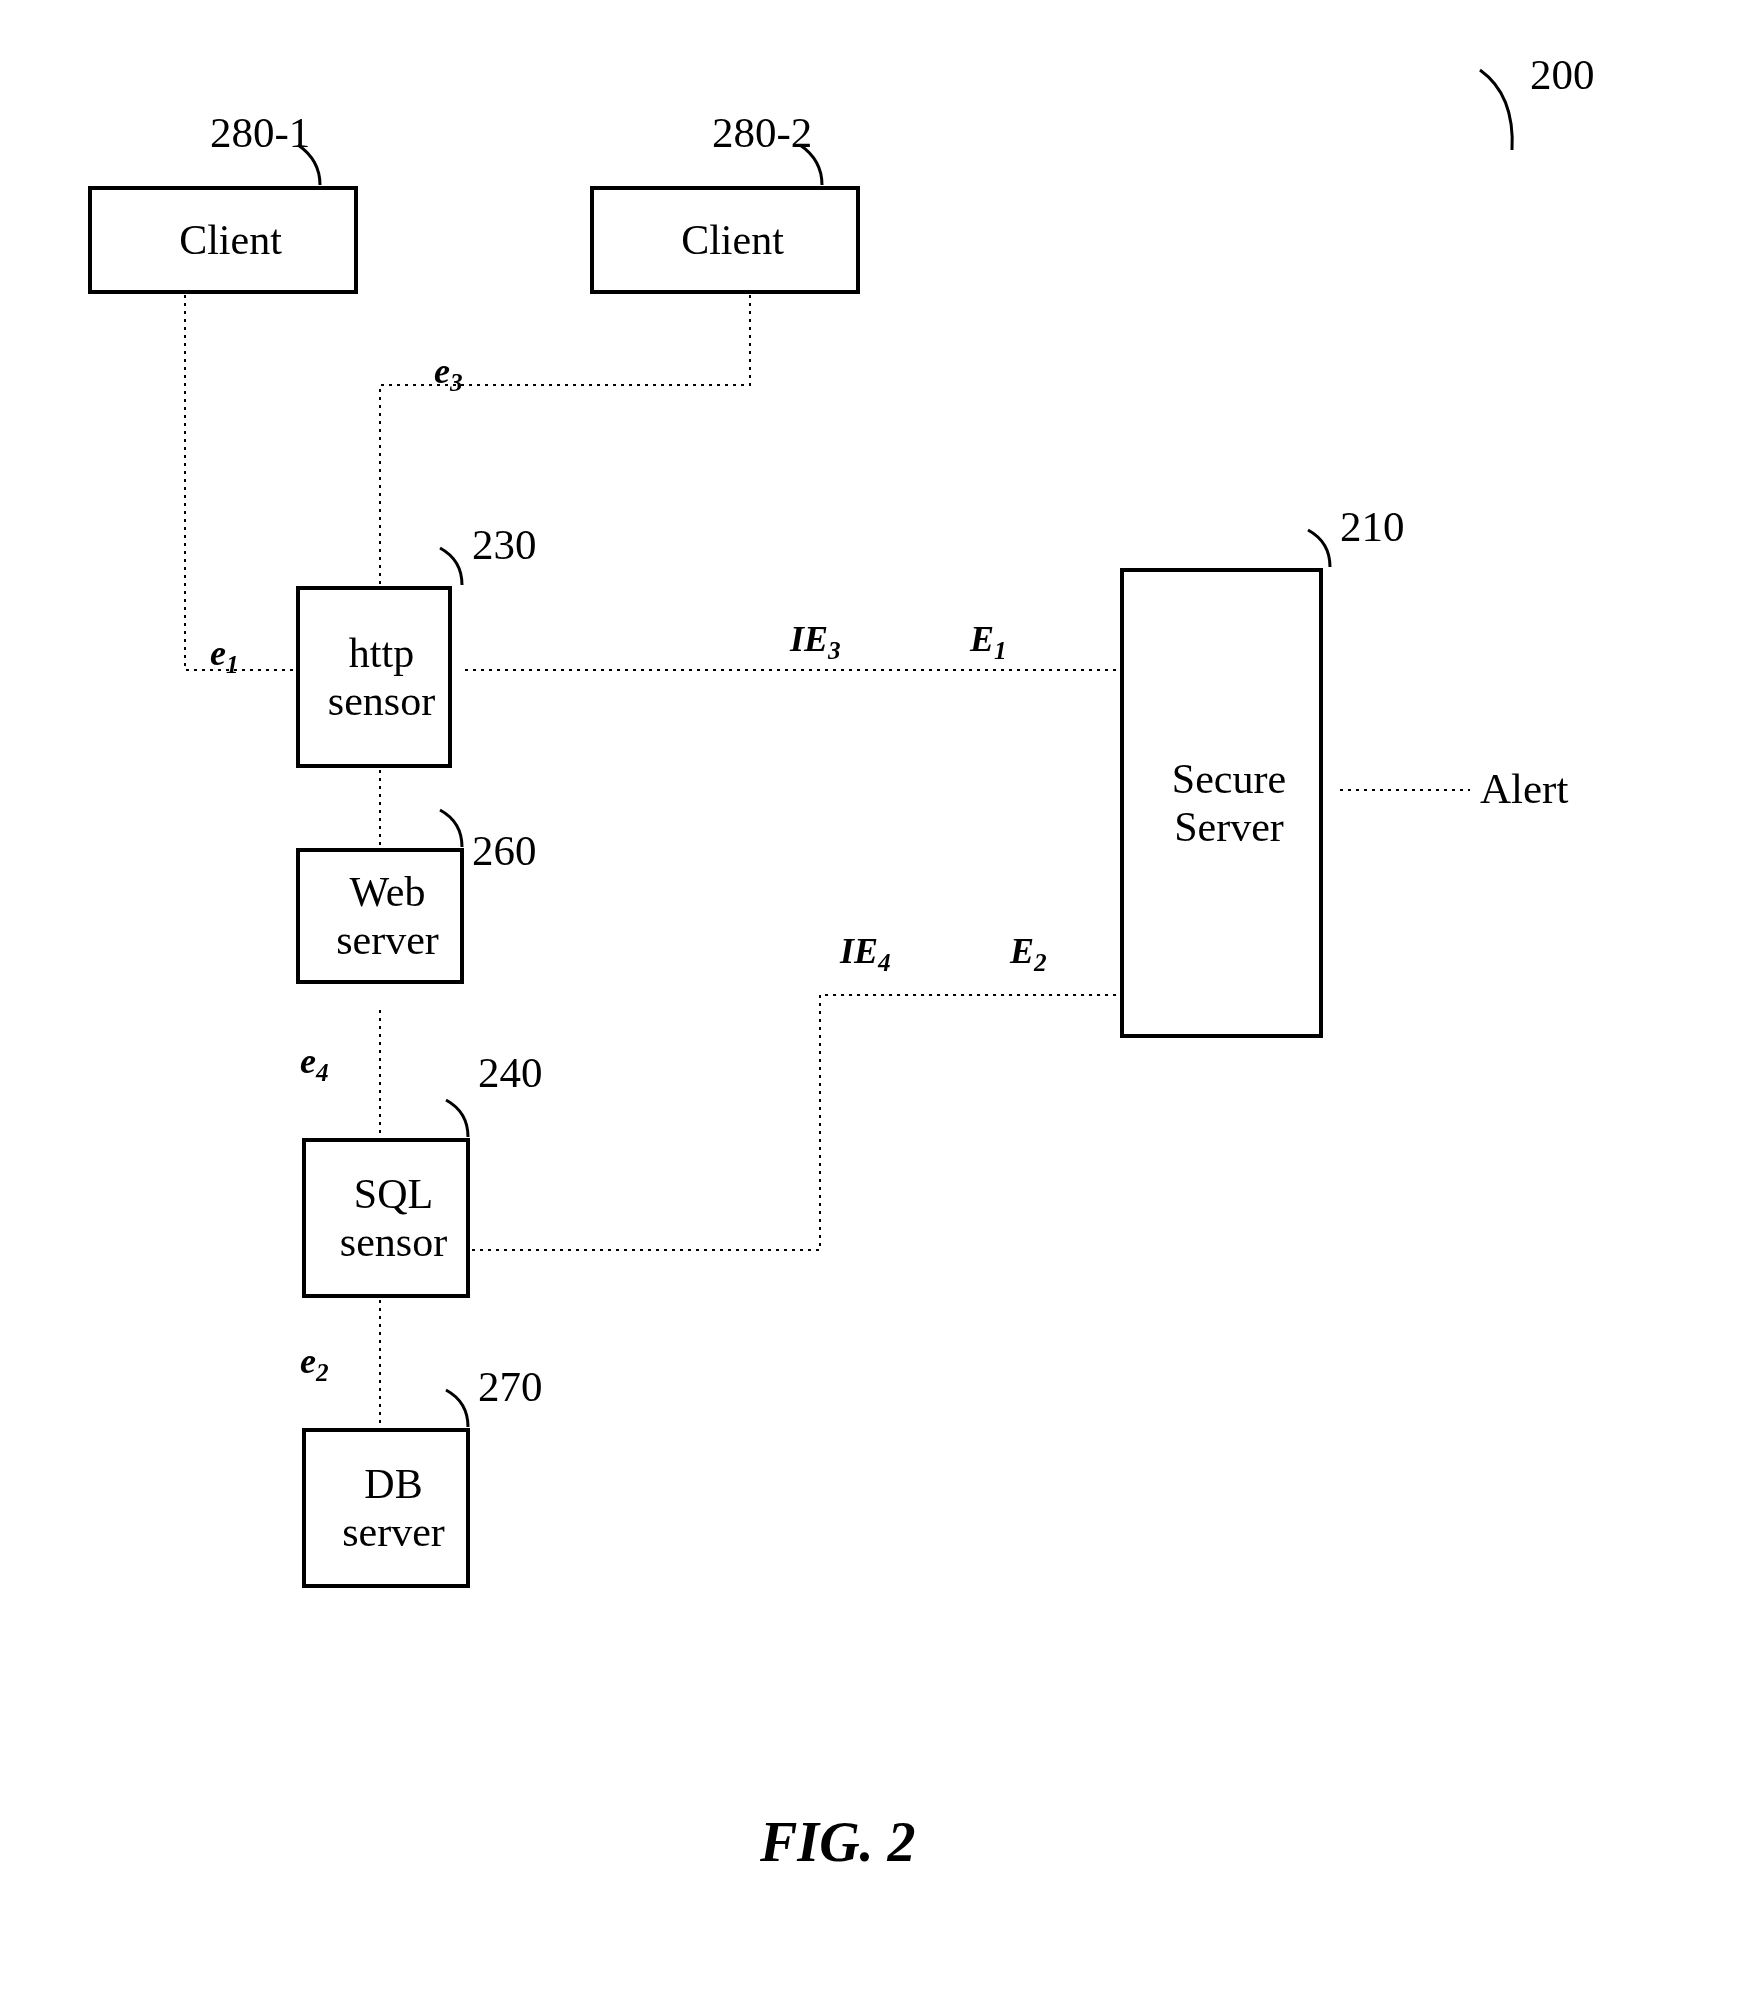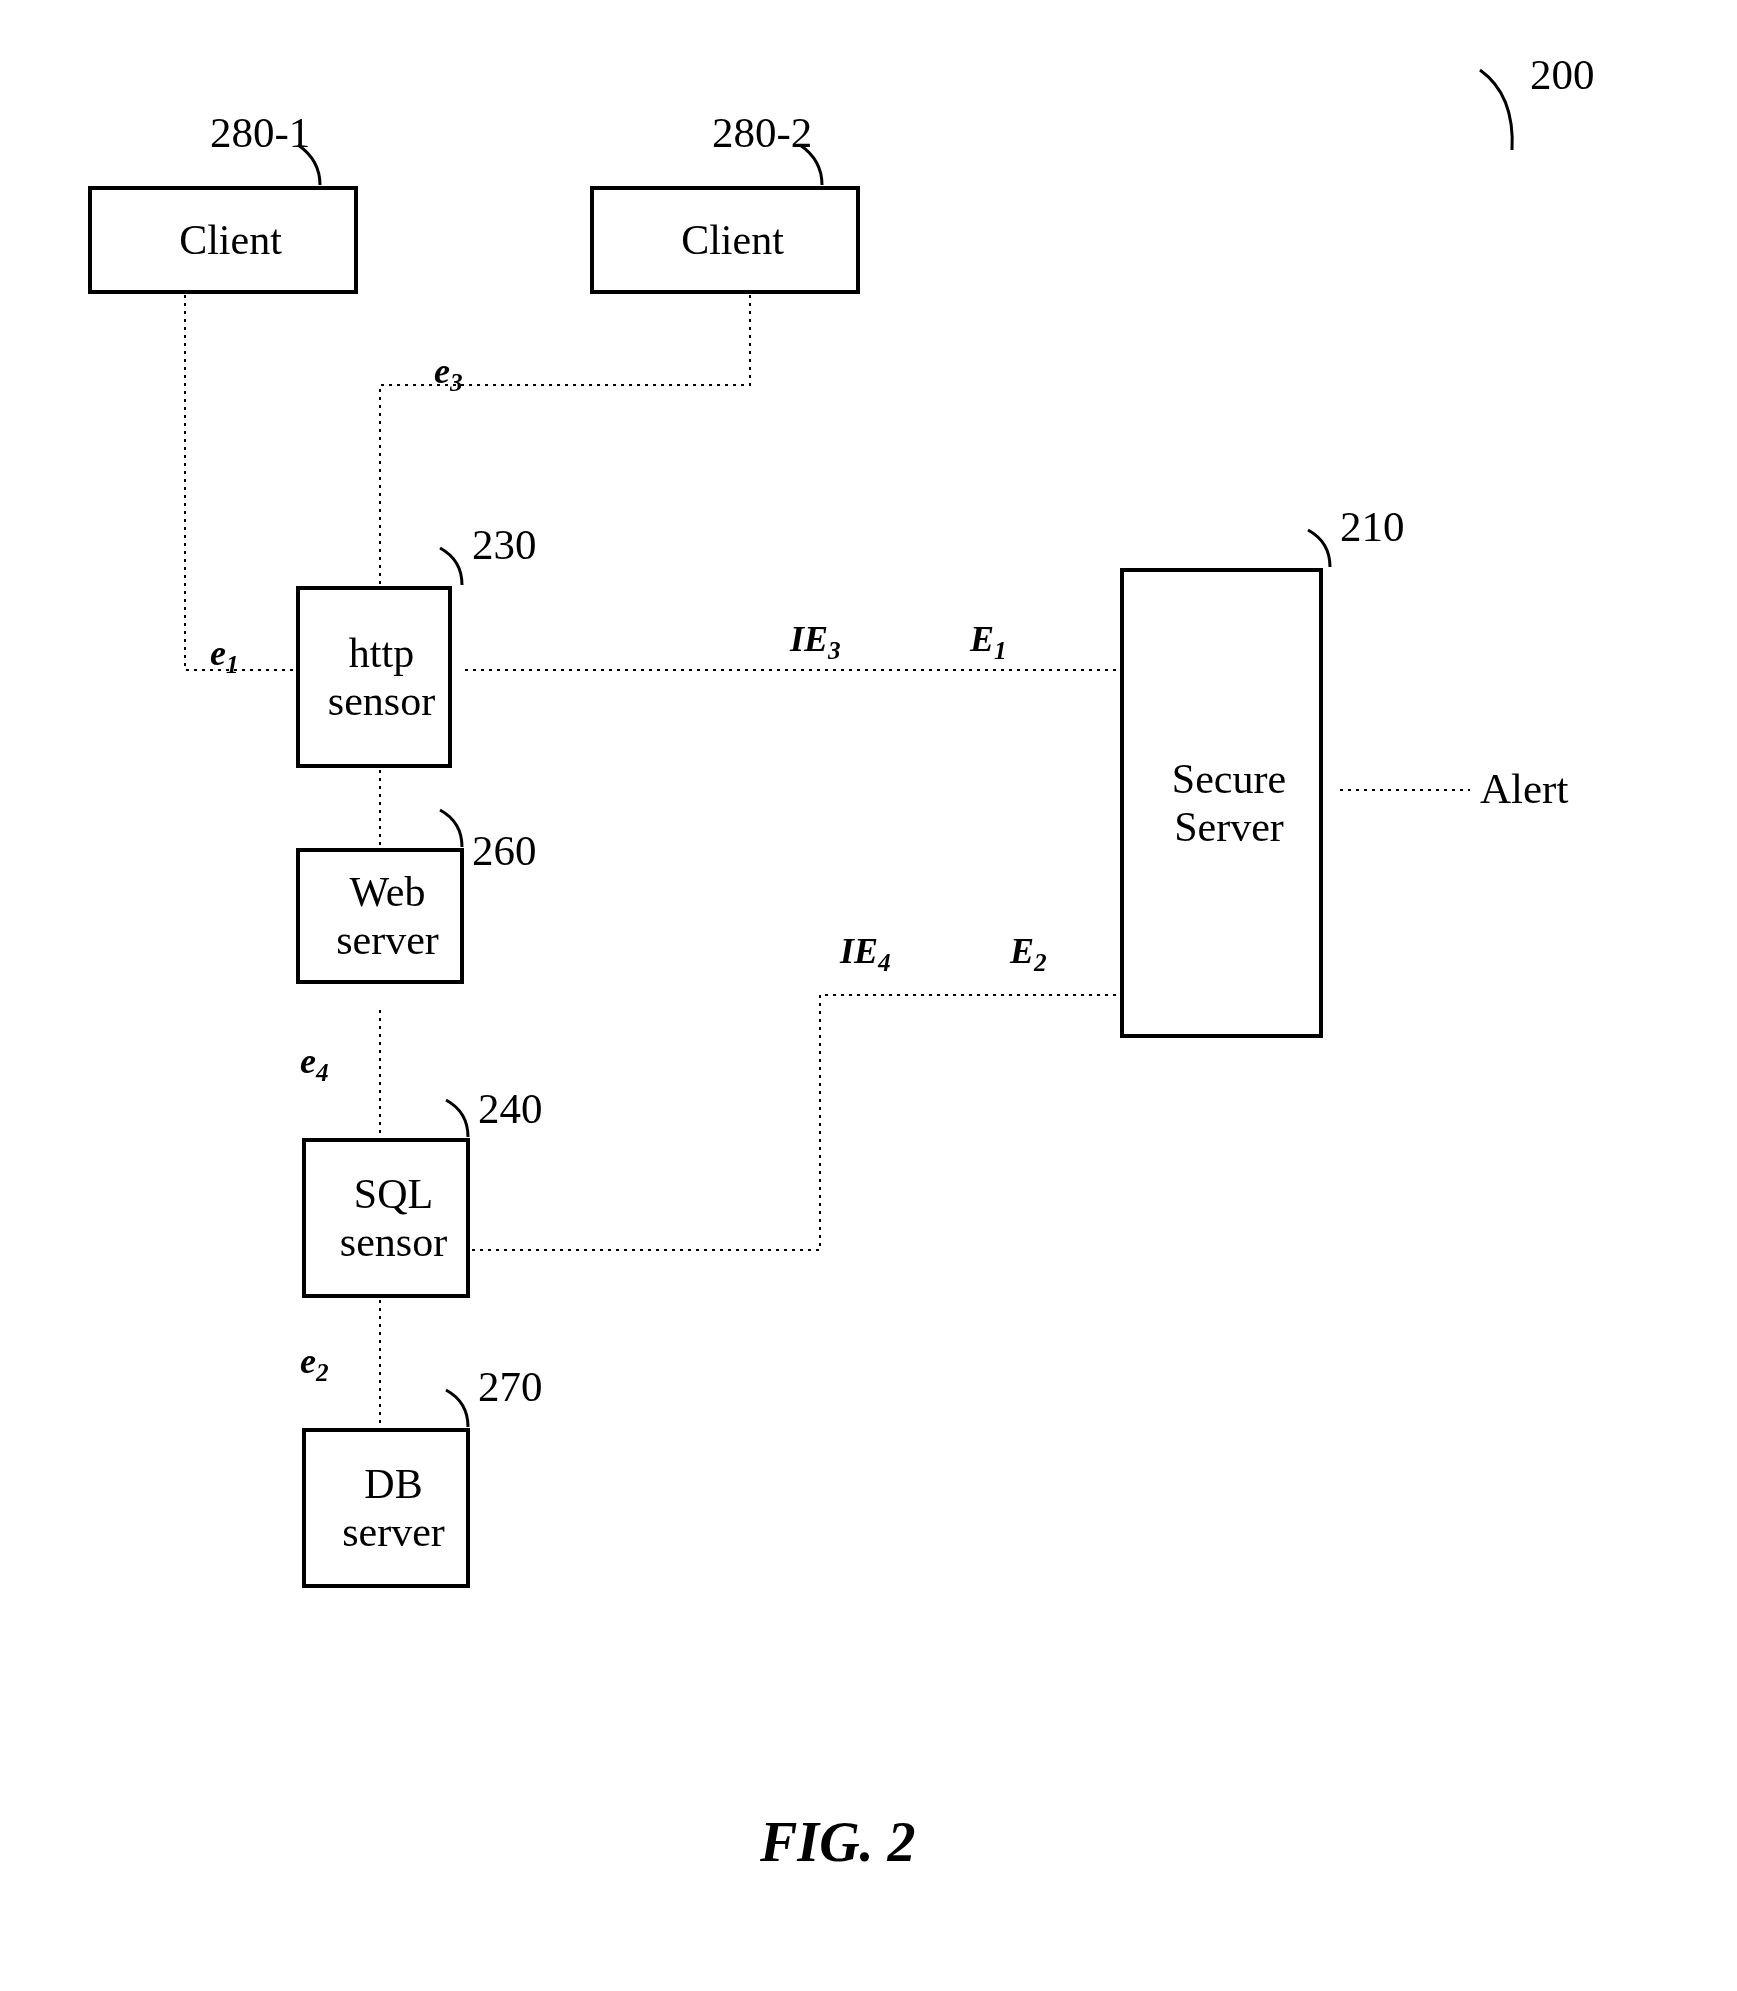--- a/index.html
+++ b/index.html
@@ -134,21 +134,21 @@
   <div class="box" style="left:296px; top:848px; width:168px; height:136px; white-space:pre-line;">
     <span>Web
 server</span>
   </div>
   <div class="lbl" style="left:472px; top:782px;margin-top:44px;">260</div>
 
   <div class="box" style="left:302px; top:1138px; width:168px; height:160px; white-space:pre-line;">
     <span>SQL
 sensor</span>
   </div>
-  <div class="lbl" style="left:478px; top:1084px;">240</div>
+  <div class="lbl" style="left:478px; top:1048px;">240</div>
 
   <div class="box" style="left:302px; top:1428px; width:168px; height:160px; white-space:pre-line;">
     <span>DB
 server</span>
   </div>
   <div class="lbl" style="left:478px; top:1362px;">270</div>
 
   <div class="box" style="left:1120px; top:568px; width:203px; height:470px; white-space:pre-line;">
     <span>Secure
 Server</span>

